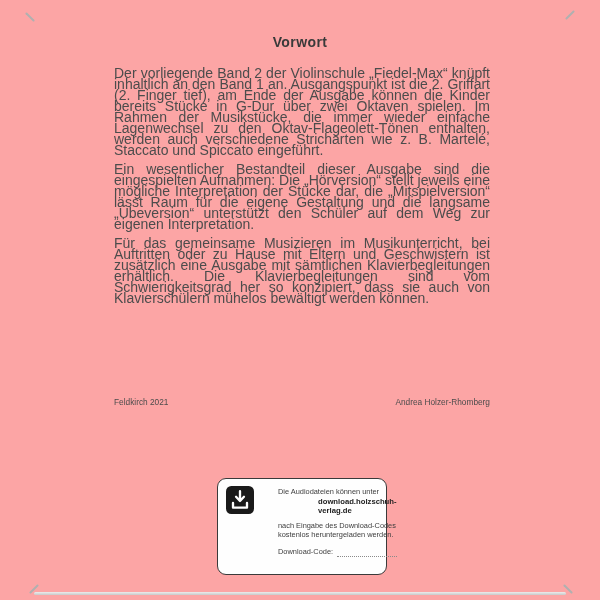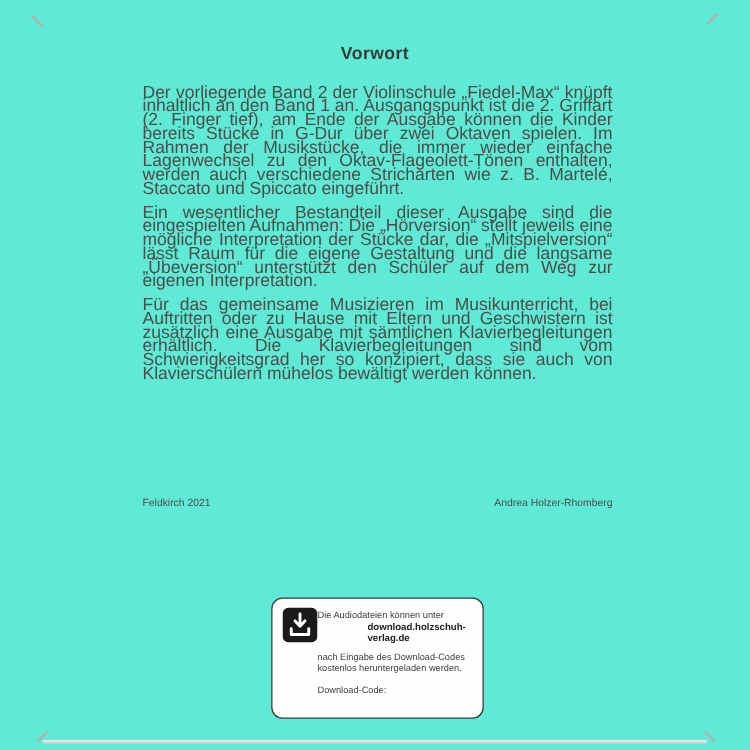--- a/index.html
+++ b/index.html
@@ -4,21 +4,21 @@
 <style>
   html, body {
     margin: 0;
     padding: 0;
     background: #ffffff;
   }
   .sheet {
     position: relative;
     width: 600px;
     height: 600px;
-    background: #5eead4;
+    background: #fca5a5;
     overflow: hidden;
     font-family: "Liberation Sans", sans-serif;
     color: #4c4c4c;
   }
   
   .tick {
     position: absolute;
     background: #b0b0b0;
     height: 2px;
     width: 12px;
@@ -79,21 +79,21 @@
     position: absolute;
     top: 478px;
     left: 217px;
     width: 170px;
     height: 97px;
     box-sizing: border-box;
     border: 1.3px solid #3a3a3a;
     border-radius: 9px;
     padding: 7px 8px 20px 8px;
     display: flex;
-    gap: 0;
+    gap: 24px;
     background: #fefefe;
   }
   .dl-icon {
     width: 28px;
     height: 28px;
     flex: none;
   }
   .dl-text {
     font-size: 7.4px;
     line-height: 9.6px;
@@ -104,23 +104,22 @@
     font-weight: bold;
     font-size: 7.7px;
     margin-bottom: 5px;
     color: #222;
     margin-left: 40px;
   }
   .dl-line3 { margin-bottom: 0; }
   .dl-code-row {
     margin-top: 7px;
     display: flex;
-    align-items: flex-start;
+    align-items: center;
     gap: 4px;
-    flex-direction: column;
   }
   .dl-dots {
     flex: 1;
     height: 9px;
     border-bottom: 1.3px dotted #8a8a8a;
   }
 </style>
 </head>
 <body>
 

